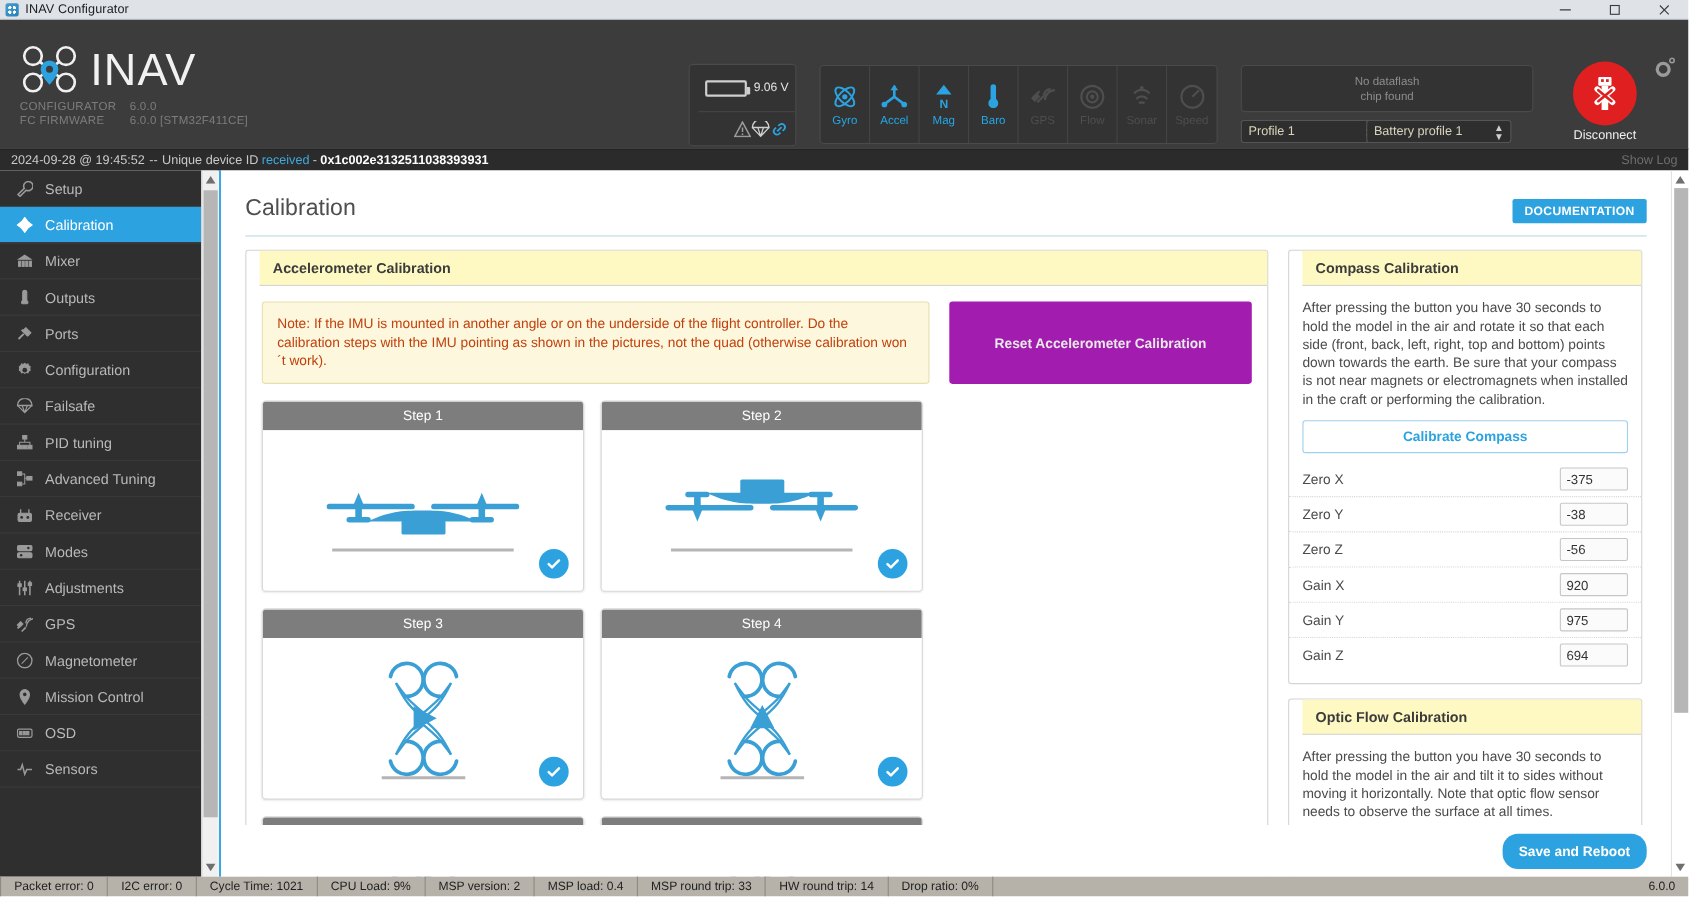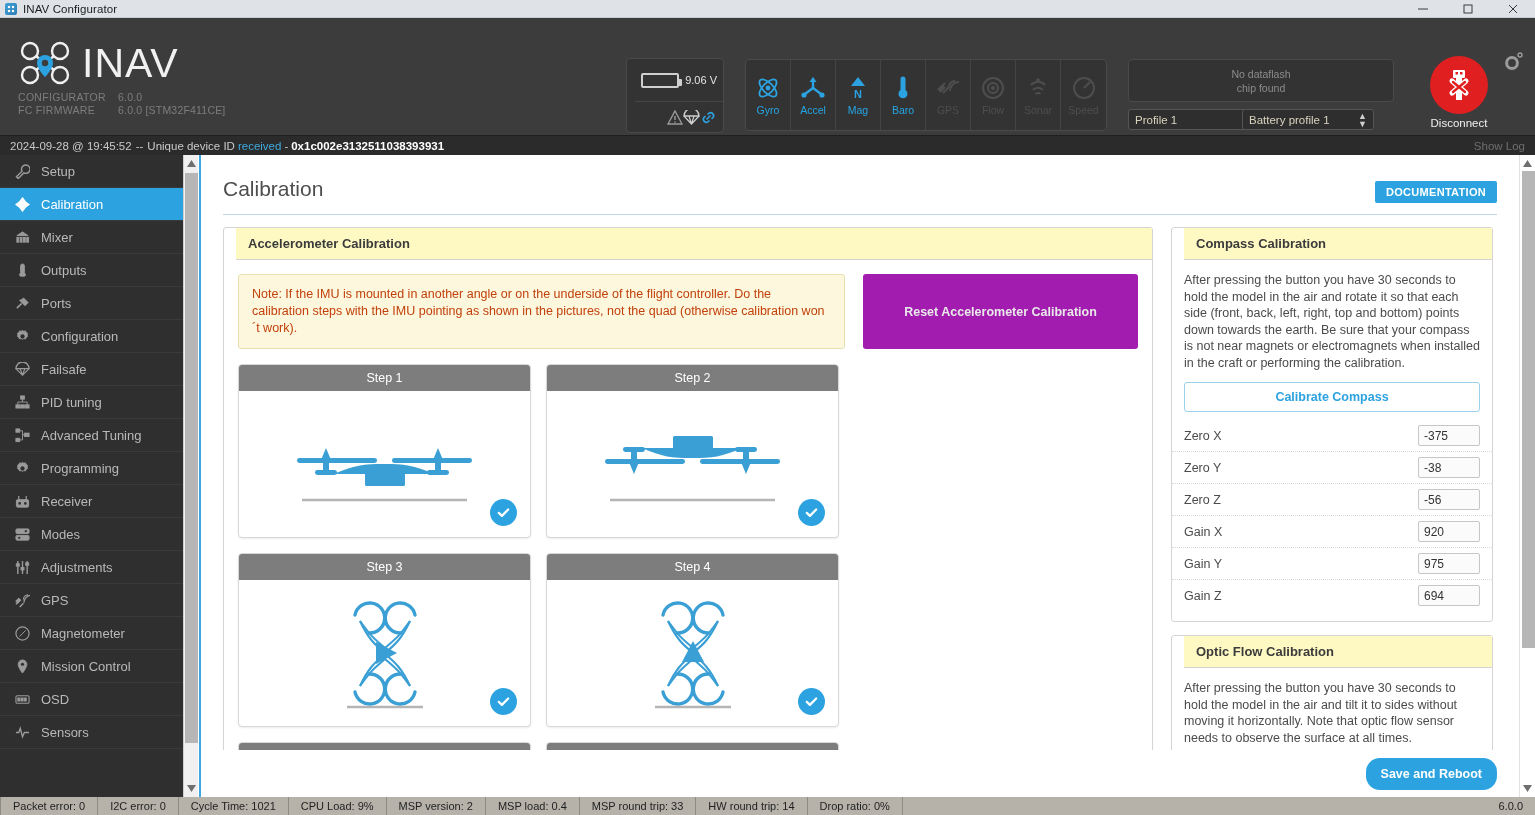--- a/index.html
+++ b/index.html
@@ -529,29 +529,20 @@
       <div class="nav-item">
         <span class="ico">
           <svg width="15" height="15" viewBox="0 0 16 16">
             <rect x="1" y="1" width="4" height="3.5" stroke-width="1"></rect>
             <rect x="10" y="5.5" width="5" height="3.5" stroke-width="1"></rect>
             <rect x="1" y="11" width="4" height="3.5" stroke-width="1"></rect>
             <path d="M5 3 L8 3 L8 12.7 L5 12.7 M8 7.2 L10 7.2" fill="none" stroke-width="1"></path>
           </svg>
         </span>
         <span>Advanced Tuning</span>
-      </div>
-      <div class="nav-item">
-        <span class="ico">
-          <svg width="15" height="15" viewBox="0 0 16 16">
-            <path d="M8 1.5 l1.4 1 l1.7 -.5 l.7 1.6 l1.5 1 l-.4 1.7 l.4 1.7 l-1.5 1 l-.7 1.6 l-1.7 -.5 l-1.4 1 l-1.4 -1 l-1.7 .5 l-.7 -1.6 l-1.5 -1 l.4 -1.7 l-.4 -1.7 l1.5 -1 l.7 -1.6 l1.7 .5 z" stroke-width="1"></path>
-            <circle cx="8" cy="8" r="2.3" fill="#2f2f2f" stroke="none"></circle>
-          </svg>
-        </span>
-        <span>Programming</span>
       </div>
       <div class="nav-item">
         <span class="ico">
           <svg width="15" height="15" viewBox="0 0 16 16">
             <rect x="1.5" y="6" width="13" height="8" rx="1.4" stroke-width="1"></rect>
             <circle cx="5" cy="10" r="1.4" fill="#2f2f2f" stroke="none"></circle>
             <circle cx="11" cy="10" r="1.4" fill="#2f2f2f" stroke="none"></circle>
             <path d="M4 6 L4 2 M12 6 L12 2" stroke-width="1.3" fill="none"></path>
           </svg>
         </span>

